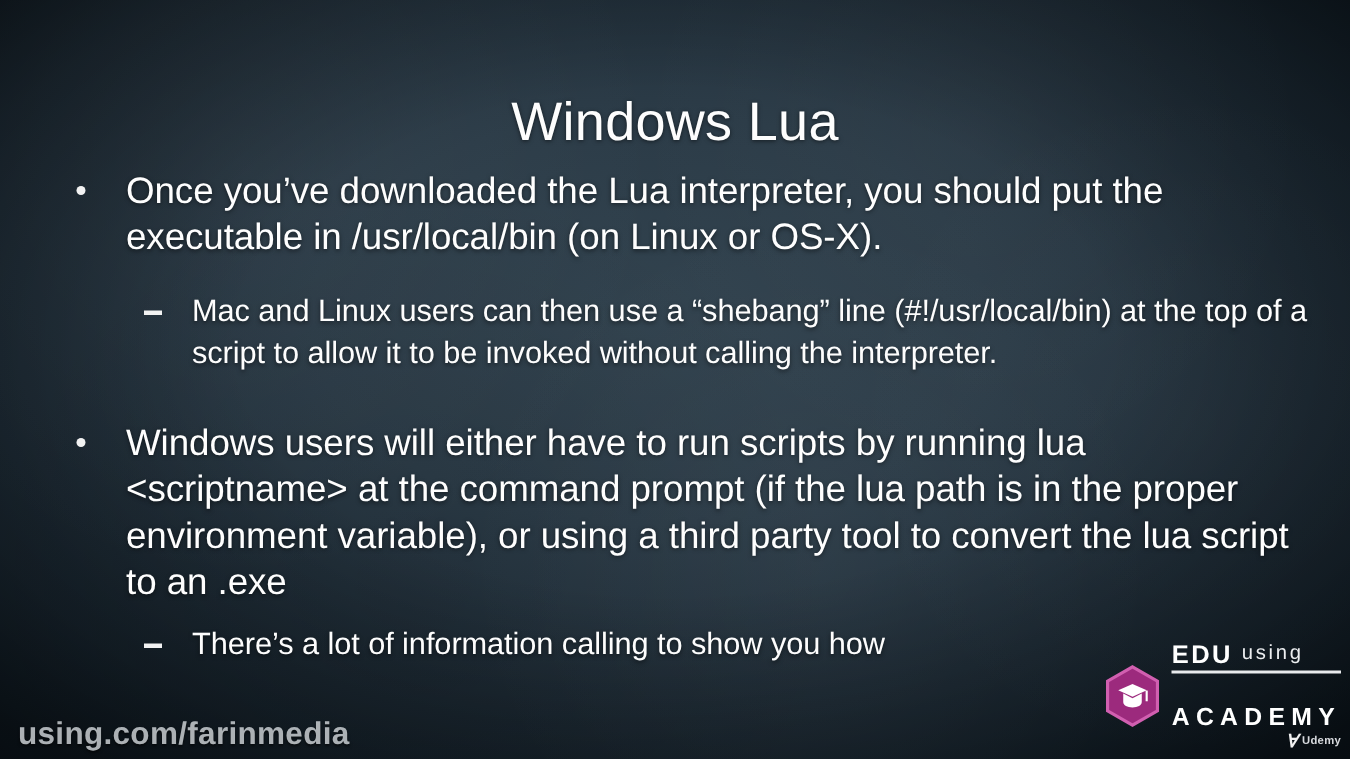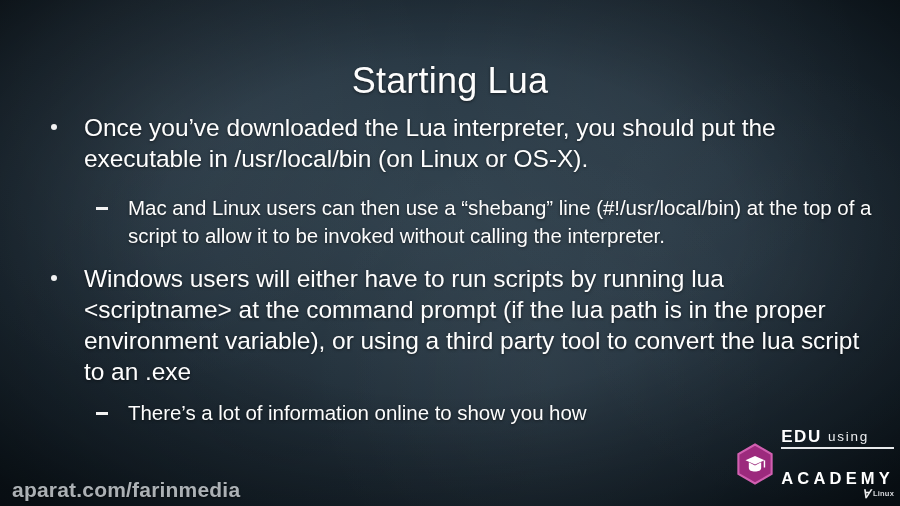--- a/index.html
+++ b/index.html
@@ -94,21 +94,21 @@
   }
   .bullet-l2 > .marker-dash {
     position: absolute;
     left: 52px;
     top: 13px;
     width: 12px;
     height: 2.5px;
     background: #f2f2f2;
   }
 
-  .gap-after { margin-bottom: 13px; }
+  .gap-after { margin-bottom: 30px; }
   .gap-after-2 { margin-bottom: 12px; }
 
   #watermark {
     position: absolute;
     left: 12px;
     bottom: 4px;
     font-size: 21px;
     font-weight: bold;
     color: rgba(214, 219, 223, 0.80);
     letter-spacing: 0.2px;
@@ -131,21 +131,21 @@
     display: block;
   }
   .logo-text-block {
     display: flex;
     flex-direction: column;
     align-items: stretch;
     line-height: 1;
   }
   .logo-row-1 {
     display: flex;
-    align-items: center;
+    align-items: flex-start;
     gap: 6px;
     padding-bottom: 2px;
   }
   .logo-edu {
     font-size: 17px;
     font-weight: bold;
     color: #ffffff;
     letter-spacing: 1.6px;
   }
   .logo-mobile {
@@ -187,65 +187,65 @@
     font-weight: bold;
     color: #d8dade;
     letter-spacing: 0.2px;
   }
 </style>
 </head>
 <body>
 
 <div id="slide">
 
-  <h1 id="slide-title" class="layer">Starting Lua</h1>
+  <h1 id="slide-title" class="layer">Windows Lua</h1>
 
   <div id="body-content" class="layer">
 
     <div class="bullet-l1">
       <span class="marker-dot"></span>
       <span>Once you’ve downloaded the Lua interpreter, you should put the executable in /usr/local/bin (on Linux or OS-X).</span>
     </div>
 
     <div class="bullet-l2 gap-after">
       <span class="marker-dash"></span>
       <span>Mac and Linux users can then use a “shebang” line (#!/usr/local/bin) at the top of a script to allow it to be invoked without calling the interpreter.</span>
     </div>
 
     <div class="bullet-l1 gap-after-2">
       <span class="marker-dot"></span>
       <span>Windows users will either have to run scripts by running lua &lt;scriptname&gt; at the command prompt (if the lua path is in the proper environment variable), or using a third party tool to convert the lua script to an .exe</span>
     </div>
 
     <div class="bullet-l2">
       <span class="marker-dash"></span>
-      <span>There’s a lot of information online to show you how</span>
+      <span>There’s a lot of information calling to show you how</span>
     </div>
 
   </div>
 
-  <div id="watermark">aparat.com/farinmedia</div>
+  <div id="watermark">using.com/farinmedia</div>
 
   <div id="logo">
 
     <svg id="logo-hex" viewBox="0 0 40 44">
       <polygon points="20,1.5 37.5,11.5 37.5,32.5 20,42.5 2.5,32.5 2.5,11.5" fill="#9c2a7d" stroke="#d15fb0" stroke-width="2.2"></polygon>
       <polygon points="20,13.5 30,18 20,22.5 10,18" fill="#ffffff"></polygon>
       <path d="M13.5 20.2 L13.5 26.2 C13.5 28.6 16.4 30 20 30 C23.6 30 26.5 28.6 26.5 26.2 L26.5 20.2 L20 23.6 Z" fill="#ffffff"></path>
       <rect x="29.2" y="18.2" width="1.5" height="7.5" fill="#ffffff"></rect>
     </svg>
 
     <div class="logo-text-block">
       <div class="logo-row-1">
         <span class="logo-edu">EDU</span>
         <span class="logo-mobile">using</span>
       </div>
       <div class="logo-rule"></div>
       <div class="logo-academy">ACADEMY</div>
       <div class="logo-udemy-row">
         <span class="udemy-u">Ɐ</span>
-        <span class="udemy-word">Linux</span>
+        <span class="udemy-word">Udemy</span>
       </div>
     </div>
 
   </div>
 
 </div>
 
 </body></html>

